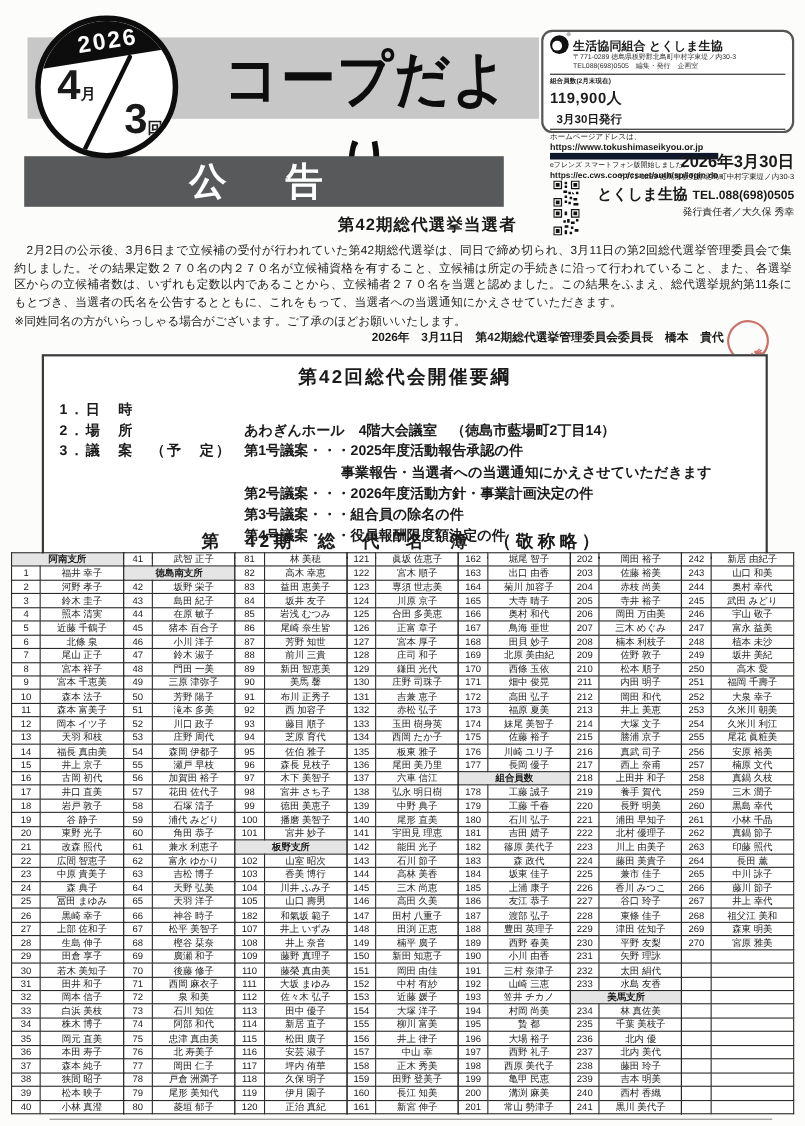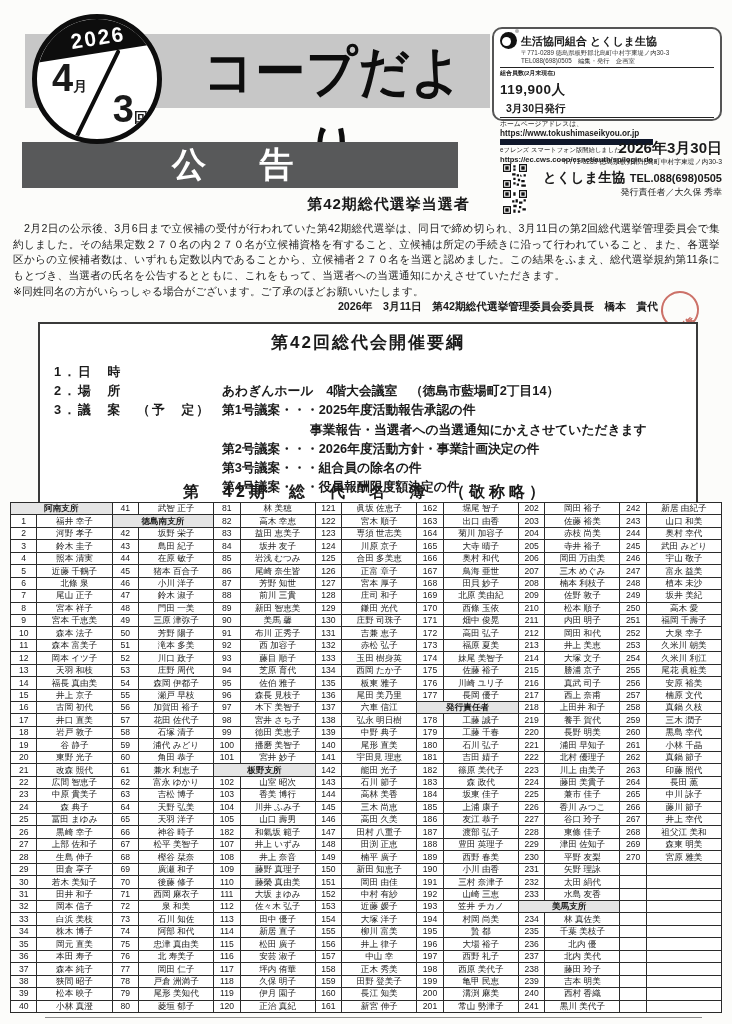--- a/index.html
+++ b/index.html
@@ -919,21 +919,21 @@
         </tr>
         <tr>
           <td class="num">176</td>
           <td class="name">川崎 ユリ子</td>
         </tr>
         <tr>
           <td class="num">177</td>
           <td class="name">長岡 優子</td>
         </tr>
         <tr>
-          <td colspan="2" class="section">発行責任者</td>
+          <td colspan="2" class="section">組合員数</td>
         </tr>
         <tr>
           <td class="num">178</td>
           <td class="name">工藤 誠子</td>
         </tr>
         <tr>
           <td class="num">179</td>
           <td class="name">工藤 千春</td>
         </tr>
         <tr>

